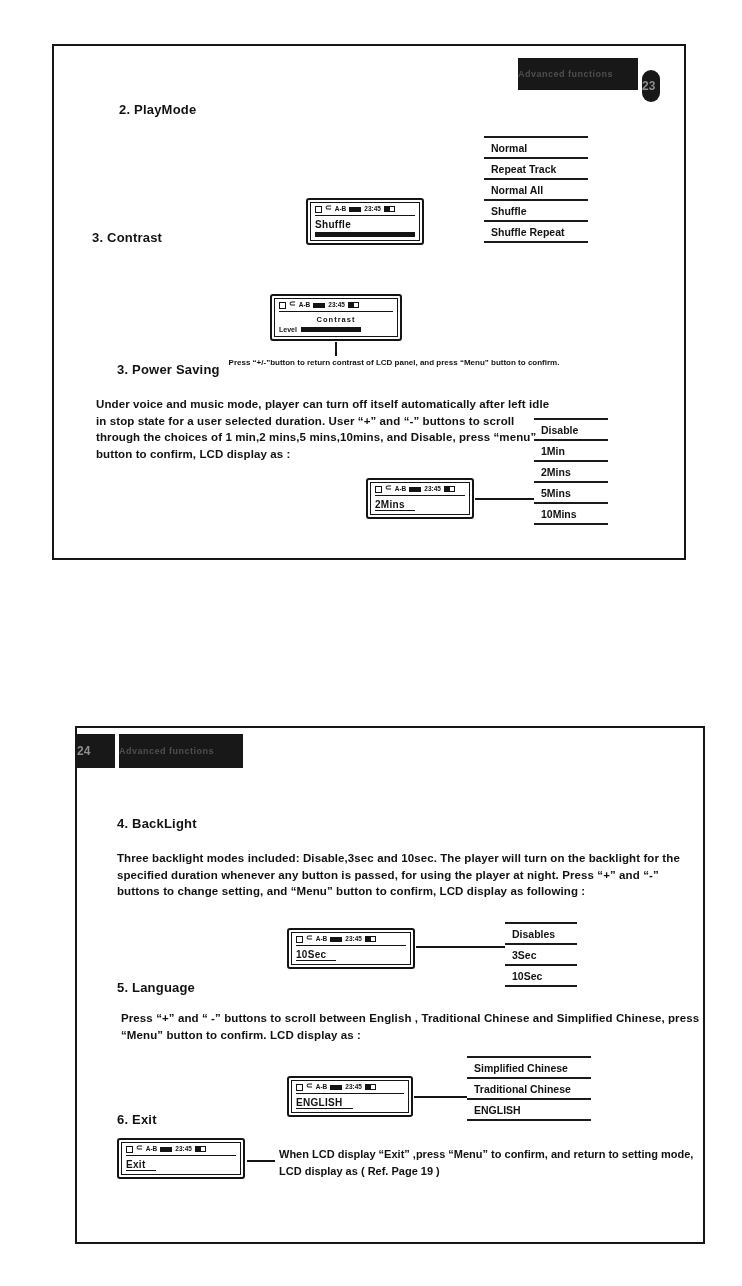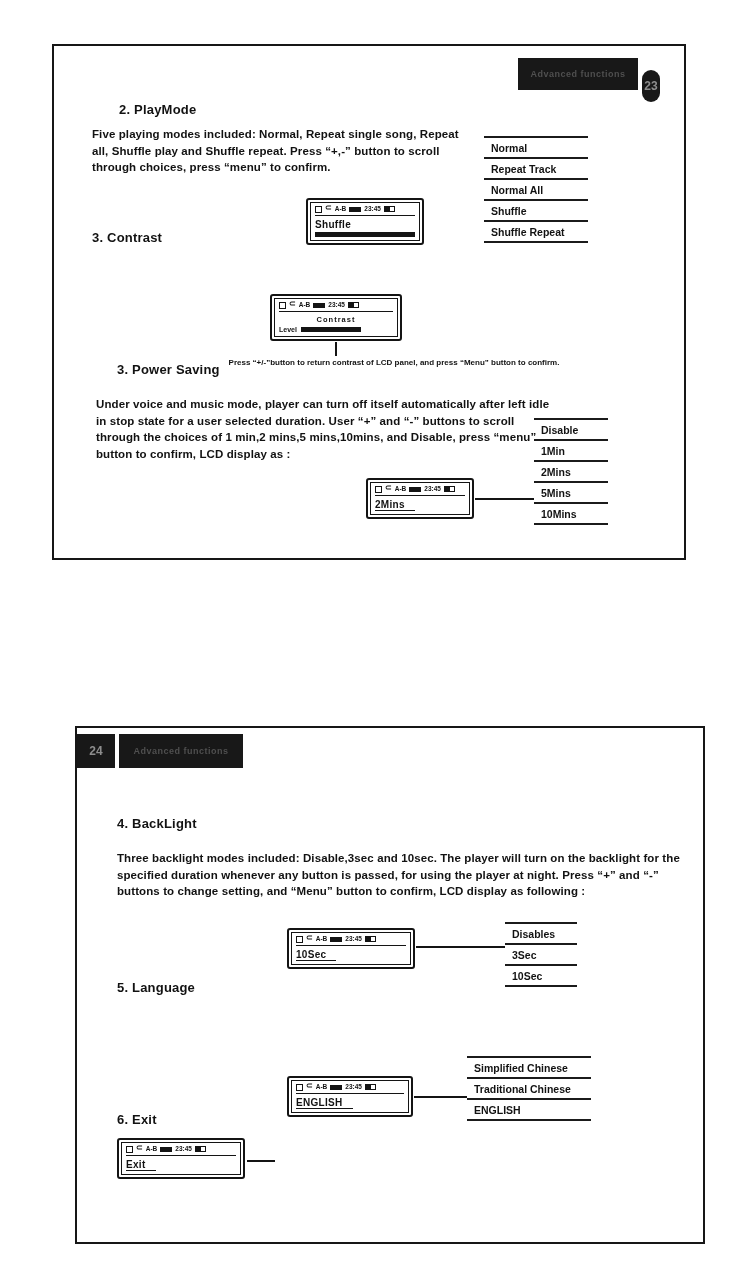--- a/index.html
+++ b/index.html
@@ -5,21 +5,21 @@
   * { box-sizing: border-box; margin: 0; padding: 0; }
   html, body { background: #ffffff; }
   body {
     width: 742px; height: 1286px; position: relative;
     font-family: "Liberation Sans", sans-serif; color: #121212;
   }
   .sheet { position: absolute; border: 2px solid #161616; background: #fff; }
   .dark-tab {
     position: absolute; background: #181818; color: #4f4f4f;
     font-size: 9px; font-weight: bold; letter-spacing: .5px;
-    display: flex; align-items: center; justify-content: center; overflow: hidden;
+    display: flex; align-items: center; overflow: hidden;
   }
   .pagenum { color: #8d8d8d; font-size: 12px; letter-spacing: 0; }
   .sec-title { position: absolute; font-size: 13px; font-weight: bold; letter-spacing: .2px; }
   .para { position: absolute; font-size: 11.5px; font-weight: bold; line-height: 1.45; letter-spacing: .1px; }
   .caption { position: absolute; font-size: 8px; font-weight: bold; text-align: center; }
   .note { position: absolute; font-size: 11px; font-weight: bold; line-height: 1.5; }
 
   .options { position: absolute; border-bottom: 2px solid #1b1b1b; }
   .option-row {
     border-top: 2px solid #1b1b1b; font-size: 10.5px; font-weight: bold;
@@ -54,21 +54,20 @@
 <div class="sheet" style="left:52px; top:44px; width:634px; height:516px;">
 
   <div class="dark-tab" style="left:464px; top:12px; width:120px; height:32px;">
     <span>Advanced functions</span>
   </div>
   <div class="dark-tab" style="left:588px; top:24px; width:18px; height:32px;border-radius:10px;">
     <span class="pagenum">23</span>
   </div>
 
   <div class="sec-title" style="left:38px; top:56px;margin-left:27px;">2. PlayMode</div>
-  <div class="para" style="left:38px; top:80px; width:378px;">Five playing modes  included: Normal, Repeat single song, Repeat all, Shuffle play and Shuffle repeat. Press  “+,-” button to scroll through choices,  press  “menu”  to confirm.</div>
 
   <div class="options" style="left:430px; top:90px; width:104px;">
       <div class="option-row">Normal</div>
       <div class="option-row">Repeat Track</div>
       <div class="option-row">Normal All</div>
       <div class="option-row">Shuffle</div>
       <div class="option-row">Shuffle Repeat</div>
     </div>
 
   <div class="lcd" style="left:252px; top:152px; width:118px;">
@@ -161,20 +160,21 @@
     </div>
   </div>
   <div class="options" style="left:428px; top:194px; width:72px;">
       <div class="option-row">Disables</div>
       <div class="option-row">3Sec</div>
       <div class="option-row">10Sec</div>
     </div>
   <div class="connector-h" style="left:339px; top:218px; width:89px;"></div>
 
   <div class="sec-title" style="left:40px; top:252px;">5. Language</div>
+  <div class="para" style="left:44px; top:282px; width:584px;">Press  “+” and “ -”  buttons  to scroll between English , Traditional Chinese and Simplified Chinese, press   “Menu” button to confirm. LCD display as :</div>
 
   <div class="options" style="left:390px; top:328px; width:124px;">
       <div class="option-row">Simplified Chinese</div>
       <div class="option-row">Traditional Chinese</div>
       <div class="option-row">ENGLISH</div>
     </div>
 
   <div class="lcd" style="left:210px; top:348px; width:126px;">
     <div class="lcd-inner">
       <div class="lcd-status">
@@ -199,13 +199,14 @@
         <span class="ic-spk">⊂</span>
         <span>A-B</span>
         <span class="ic-bar"></span>
         <span>23:45</span>
         <span class="ic-batt"></span>
       </div>
       <div class="lcd-label"><span class="lcd-underline">Exit</span></div>
     </div>
   </div>
   <div class="connector-h" style="left:170px; top:432px; width:28px;"></div>
+  <div class="note" style="left:202px; top:418px; width:432px;">When LCD display  “Exit” ,press  “Menu”  to confirm, and return to setting mode, LCD display as ( Ref. Page  19 )</div>
 </div>
 
 </body></html>

